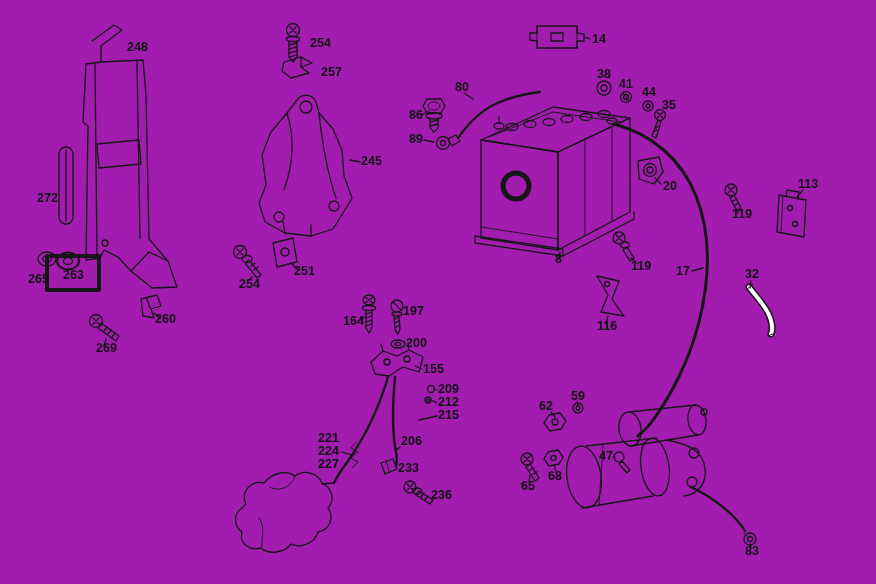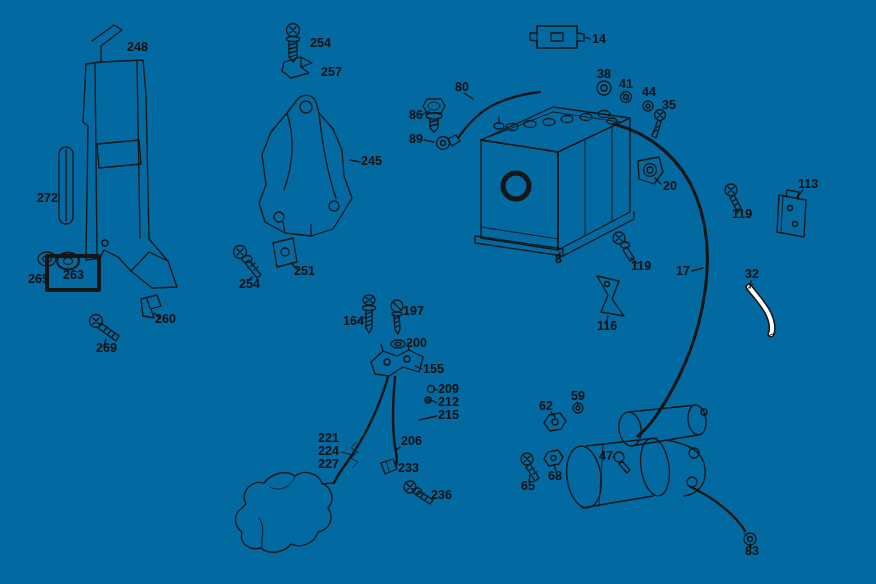--- a/index.html
+++ b/index.html
@@ -1,16 +1,16 @@
 <!DOCTYPE html>
 <html><head>
 <meta charset="utf-8">
 <style>
   html,body{margin:0;padding:0;background:#ffffff;}
-  .stage{position:relative;width:876px;height:584px;background:#0369a1;overflow:hidden;text-align:center;}
+  .stage{position:relative;width:876px;height:584px;background:#a21caf;overflow:hidden;text-align:center;}
   #diagram{position:absolute;left:0;top:0;}
   #diagram path,#diagram circle,#diagram ellipse,#diagram rect,#diagram line{
     stroke:#161616;fill:none;stroke-width:1.3;stroke-linejoin:round;stroke-linecap:round;
   }
   #diagram text{font-family:"Liberation Sans",sans-serif;font-weight:700;font-size:12.5px;fill:#111;stroke:none;}
   #diagram .thin{stroke-width:0.9;}
   #diagram .cable{stroke-width:2.4;}
 </style>
 </head>
 <body>

